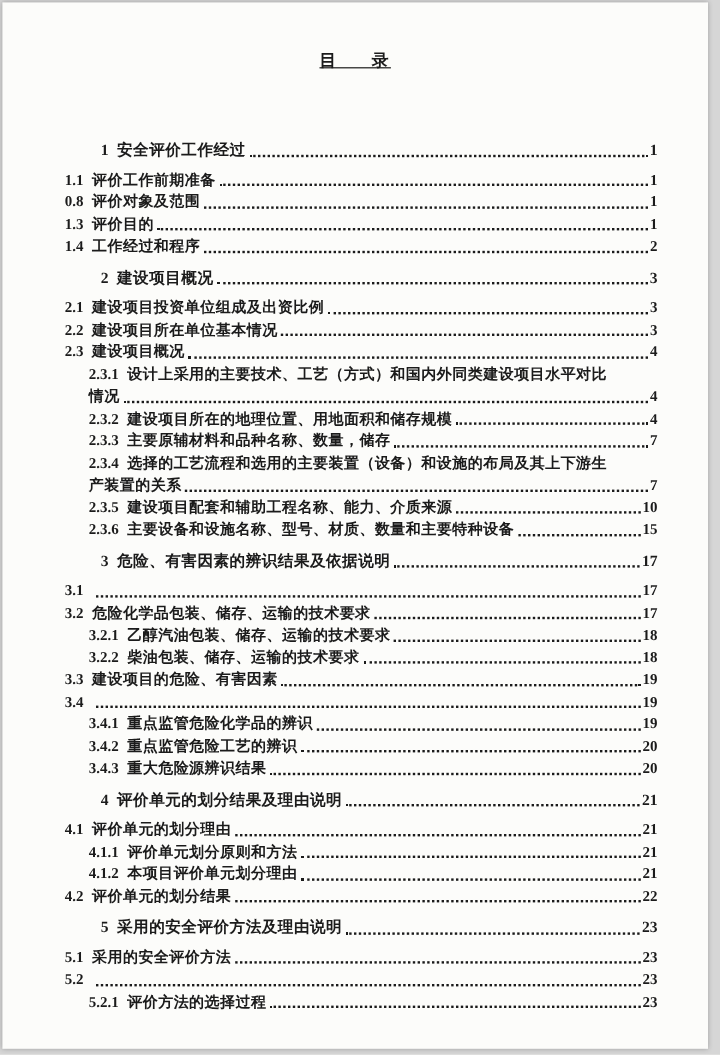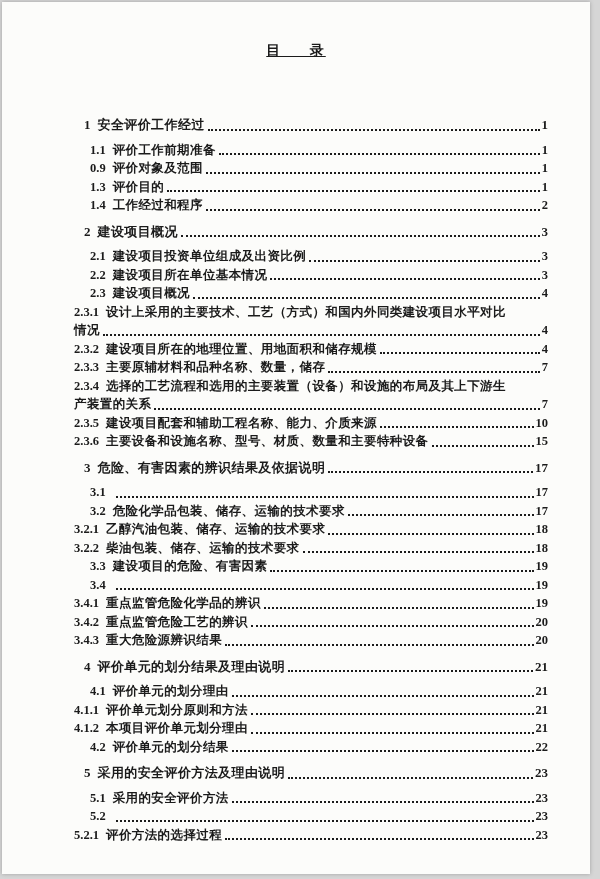--- a/index.html
+++ b/index.html
@@ -31,21 +31,21 @@
   .entry.lv1 { margin-top:8px; margin-bottom:6px; }
   .line {
     display:flex; align-items:baseline;
     line-height:18.5px; height:18.5px;
     font-size:12.5px; font-weight:bold;
     color:#1b1b1b;
     padding-right:42px;
     overflow:hidden;
   }
   .lv1 .line { padding-left:82px; font-size:13px; }
-  .lv2 .line { padding-left:88px;font-family:Liberation Serif, serif; }
+  .lv2 .line { padding-left:52px;font-family:Liberation Serif, serif; }
   .lv3 .line { padding-left:72px; }
   .num { margin-right:7px; white-space:nowrap; flex:0 0 auto; }
   .txt { letter-spacing:0.4px; white-space:nowrap; flex:0 1 auto; }
   .leader {
     flex:1 1 auto; min-width:8px;
     border-bottom:2px dotted #1b1b1b;
     align-self:flex-end;
     margin:0 2px 4px 3px;
   }
   .pg { white-space:nowrap; flex:0 0 auto; }
@@ -67,21 +67,21 @@
       <div class="entry lv2">
         <div class="line">
           <span class="num">1.1</span>
           <span class="txt">评价工作前期准备</span>
           <span class="leader"></span>
           <span class="pg">1</span>
         </div>
       </div>
       <div class="entry lv2">
         <div class="line">
-          <span class="num">0.9</span>
+          <span class="num">0.8</span>
           <span class="txt">评价对象及范围</span>
           <span class="leader"></span>
           <span class="pg">1</span>
         </div>
       </div>
       <div class="entry lv2">
         <div class="line">
           <span class="num">1.3</span>
           <span class="txt">评价目的</span>
           <span class="leader"></span>

